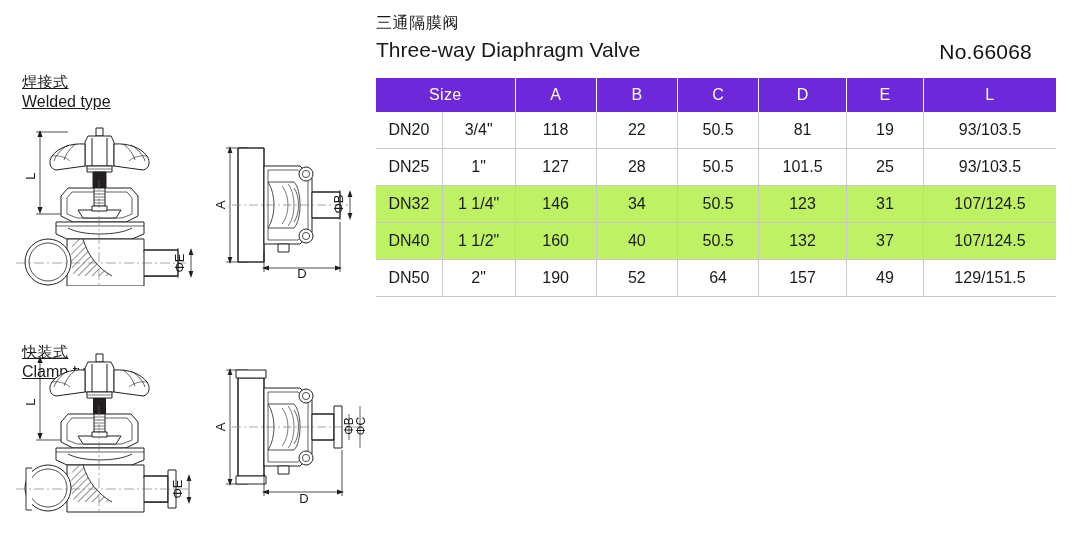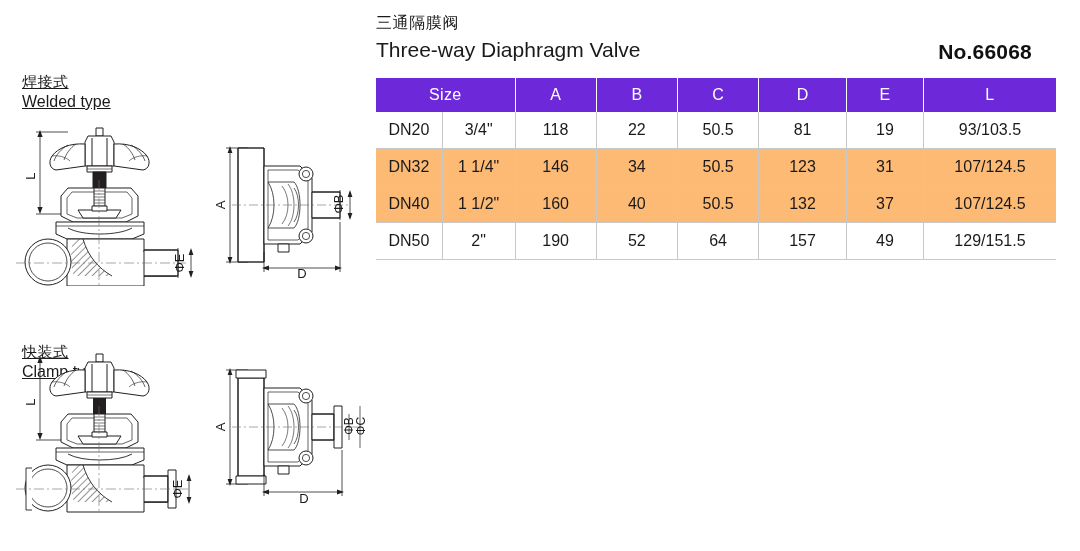--- a/index.html
+++ b/index.html
@@ -28,21 +28,21 @@
   #fig-clamp-front{left:8px;top:352px;width:200px;height:162px;}
   #fig-clamp-side{left:208px;top:362px;width:162px;height:144px;}
   .fig svg{display:block;width:100%;height:100%;}
 
   
   .right-panel{position:absolute;left:376px;top:0;width:704px;height:551px;}
 
   .titleblock{position:absolute;left:0;top:12px;width:680px;height:58px;}
   .title-cn{position:absolute;left:0;top:0;font-size:16px;line-height:21px;letter-spacing:.6px;color:#1a1a1a;text-align:right;}
   .title-en{position:absolute;left:0;top:24px;font-size:21px;line-height:27px;color:#1a1a1a;}
-  .model-no{position:absolute;right:24px;top:26px;font-size:21px;line-height:27px;font-weight:bold;color:#111;letter-spacing:.2px;text-align:center;}
+  .model-no{position:absolute;right:24px;top:26px;font-size:21px;line-height:27px;font-weight:normal;color:#111;letter-spacing:.2px;text-align:center;}
 
   
   .spec-table-wrap{position:absolute;left:0;top:78px;width:680px;}
   table.spec{border-collapse:collapse;width:680px;table-layout:fixed;}
   table.spec th,table.spec td{
     text-align:center;vertical-align:middle;
     font-size:16px;color:#1a1a1a;
     padding:0;height:36px;
     font-family:"Liberation Sans","DejaVu Sans",sans-serif;
   }
@@ -50,21 +50,21 @@
     background:#6d28d9;color:#ffffff;
     height:34px;font-weight:normal;font-size:16px;
     border-right:1px solid #ffffff;
     letter-spacing:.3px;
   }
   table.spec thead th:last-child{border-right:none;}
   table.spec tbody tr{border-bottom:1px solid #c8c8c8;}
   table.spec tbody tr:last-child{border-bottom:1px solid #c8c8c8;}
   table.spec tbody td{border-right:1px solid #c8c8c8;margin-top:7px;}
   table.spec tbody td:last-child{border-right:none;}
-  table.spec tbody tr.alt td{background:#fdba74;}
+  table.spec tbody tr.alt td{background:#bef264;}
   .col-dn{width:62px;}
   .col-in{width:68px;}
   .col-a{width:76px;}
   .col-b{width:76px;}
   .col-c{width:76px;}
   .col-d{width:82px;}
   .col-e{width:72px;}
   .col-l{width:124px;}
 </style>
 </head>
@@ -405,20 +405,30 @@
           <tr>
             <td>DN20</td>
             <td>3/4"</td>
             <td>118</td>
             <td>22</td>
             <td>50.5</td>
             <td>81</td>
             <td>19</td>
             <td>93/103.5</td>
           </tr>
+          <tr>
+            <td>DN25</td>
+            <td>1"</td>
+            <td>127</td>
+            <td>28</td>
+            <td>50.5</td>
+            <td>101.5</td>
+            <td>25</td>
+            <td>93/103.5</td>
+          </tr>
           <tr class="alt">
             <td>DN32</td>
             <td>1 1/4"</td>
             <td>146</td>
             <td>34</td>
             <td>50.5</td>
             <td>123</td>
             <td>31</td>
             <td>107/124.5</td>
           </tr>

